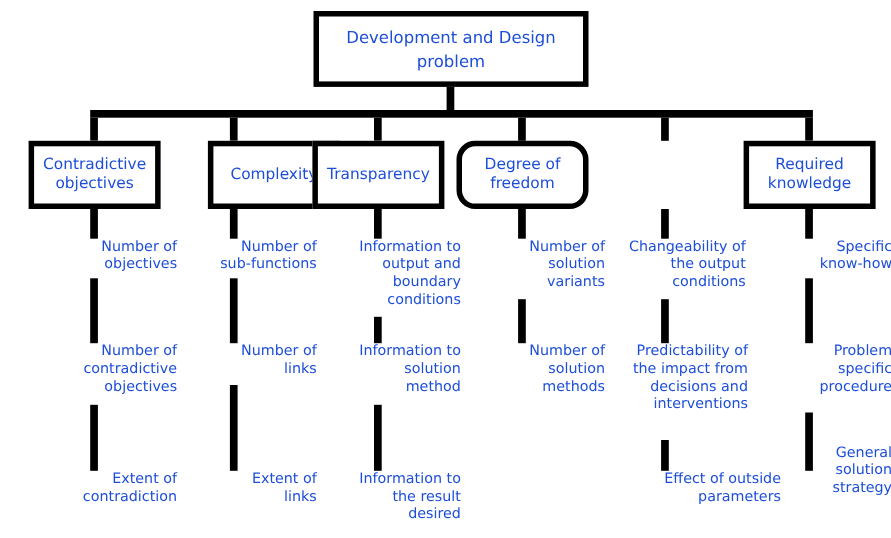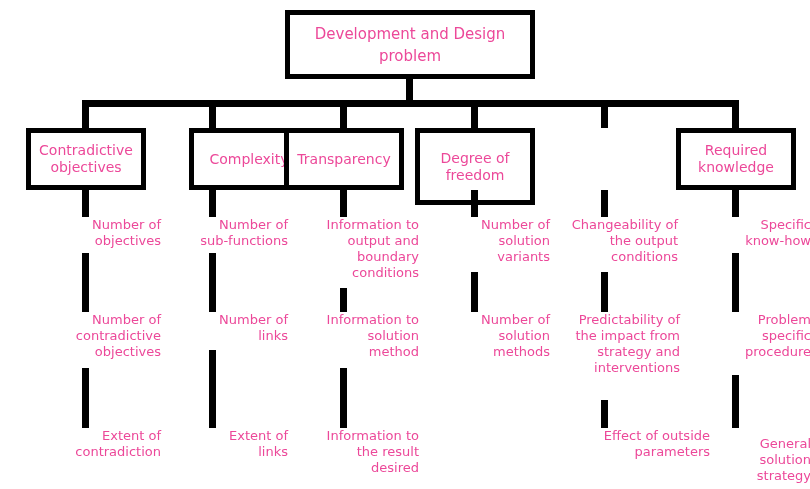--- a/index.html
+++ b/index.html
@@ -7,21 +7,21 @@
     padding: 0;
     background: #ffffff;
     font-family: "DejaVu Sans", "Liberation Sans", sans-serif;
   }
   .diagram {
     position: relative;
     width: 810px;
     height: 489px;
     background: #ffffff;
     overflow: hidden;
-    color: #ec4899;
+    color: #1d4ed8;
   }
   .box {
     position: absolute;
     box-sizing: border-box;
     border: 5px solid #000000;
     background: #ffffff;
     display: flex;
     align-items: center;
     justify-content: center;
     text-align: center;
@@ -110,57 +110,57 @@
   <div class="seg" style="left:340px; top:288px; height:24px;"></div>
   <div class="lbl" style="left:269px; top:312px;">Information to
 solution
 method</div>
   <div class="seg" style="left:340px; top:368px; height:60px;"></div>
   <div class="lbl" style="left:269px; top:428px;">Information to
 the result
 desired</div>
 
   <div class="seg" style="left:471px; top:107px; height:21px;"></div>
-  <div class="box cat-box" style="left:415px; top:128px; width:120px; height:77px;">
+  <div class="box cat-box" style="left:415px; top:128px; width:120px; height:62px;border-radius:17px;">
     <span class="box-text">Degree of
 freedom</span>
   </div>
   <div class="seg" style="left:471px; top:190px; height:27px;"></div>
   <div class="lbl" style="left:400px; top:217px;">Number of
 solution
 variants</div>
   <div class="seg" style="left:471px; top:272px; height:40px;"></div>
   <div class="lbl" style="left:400px; top:312px;">Number of
 solution
 methods</div>
 
   <div class="seg" style="left:601px; top:107px; height:21px;"></div>
   <div class="seg" style="left:601px; top:190px; height:27px;"></div>
   <div class="lbl" style="left:528px; top:217px;">Changeability of
 the output
 conditions</div>
   <div class="seg" style="left:601px; top:272px; height:40px;"></div>
   <div class="lbl" style="left:530px; top:312px;">Predictability of
 the impact from
-strategy and
+decisions and
 interventions</div>
   <div class="seg" style="left:601px; top:400px; height:28px;"></div>
   <div class="lbl" style="left:560px; top:428px;">Effect of outside
 parameters</div>
 
   <div class="seg" style="left:732px; top:107px; height:21px;"></div>
   <div class="box cat-box" style="left:676px; top:128px; width:120px; height:62px;justify-content:center;">
     <span class="box-text">Required
 knowledge</span>
   </div>
   <div class="seg" style="left:732px; top:190px; height:27px;"></div>
   <div class="lbl" style="left:661px; top:217px;">Specific
 know-how</div>
   <div class="seg" style="left:732px; top:253px; height:59px;"></div>
   <div class="lbl" style="left:661px; top:312px;">Problem
 specific
 procedure</div>
   <div class="seg" style="left:732px; top:375px; height:53px;"></div>
-  <div class="lbl" style="left:661px; top:436px;">General
+  <div class="lbl" style="left:661px; top:404px;">General
 solution
 strategy</div>
 
 </div>
 
 </body></html>

